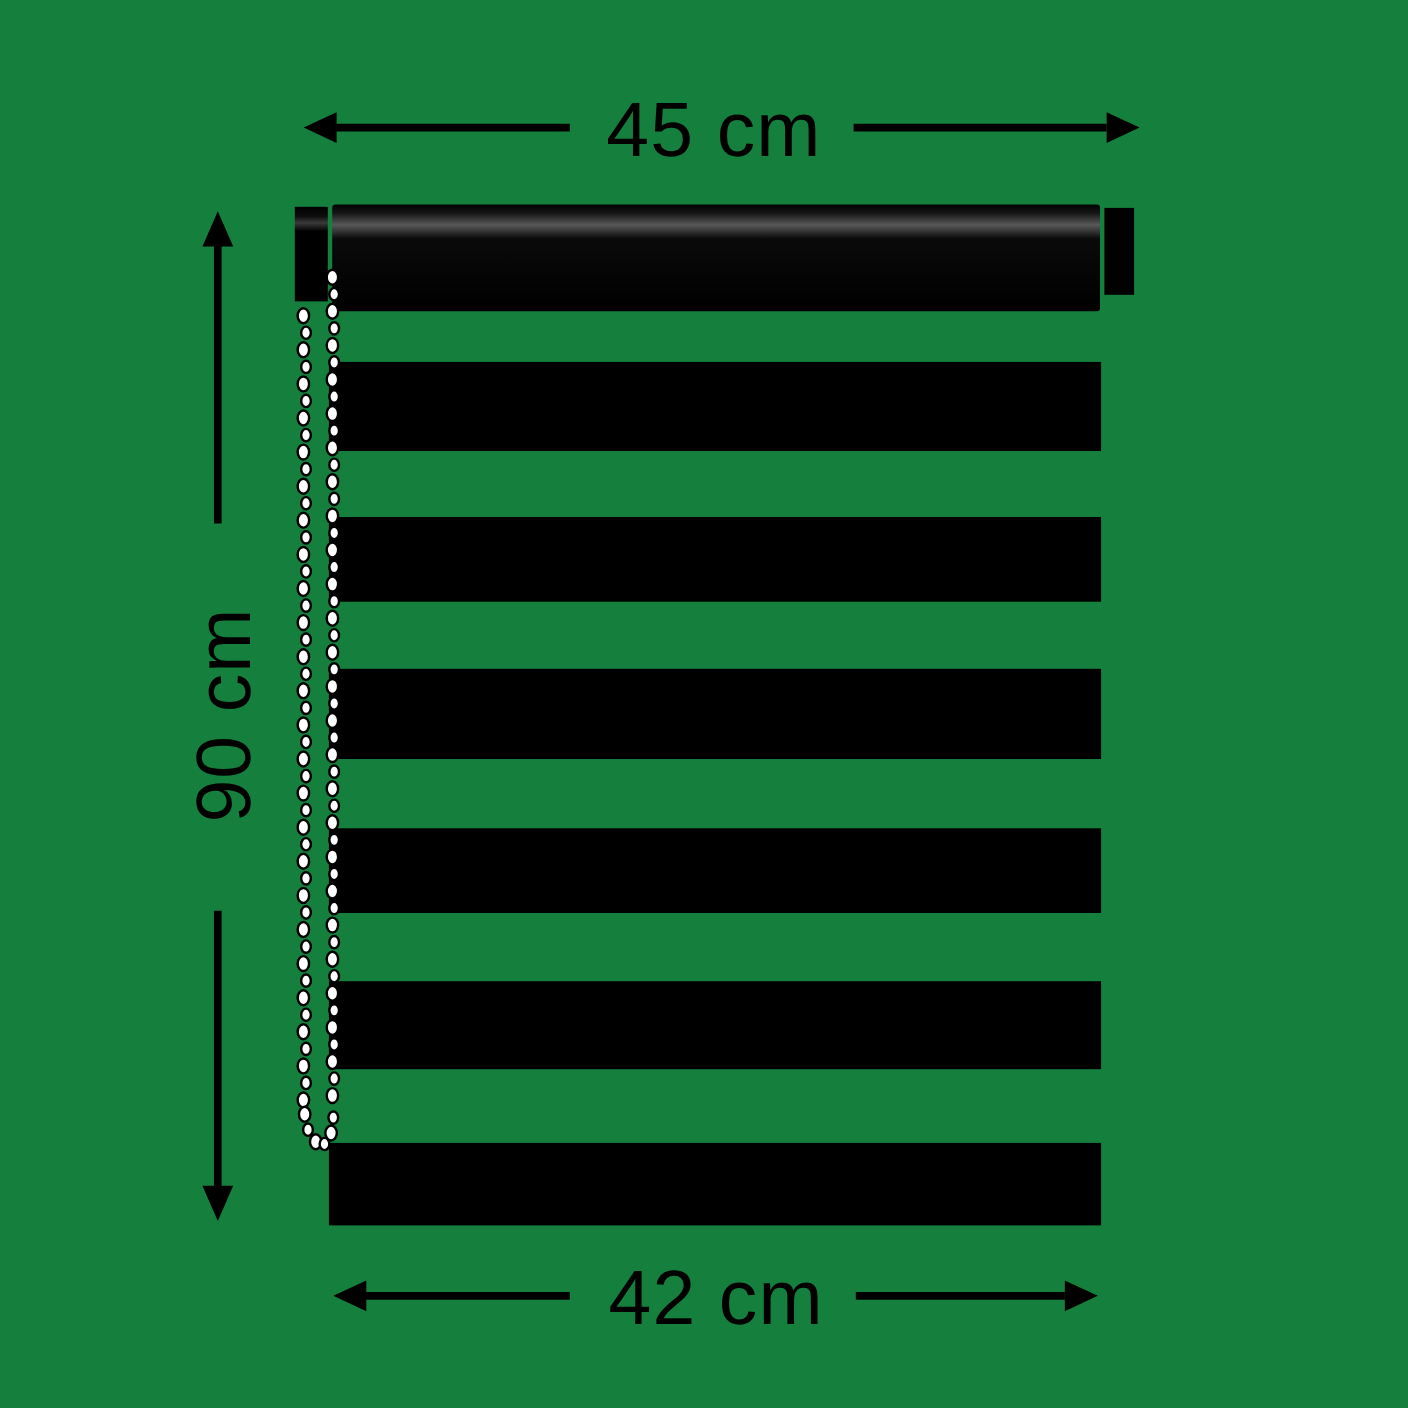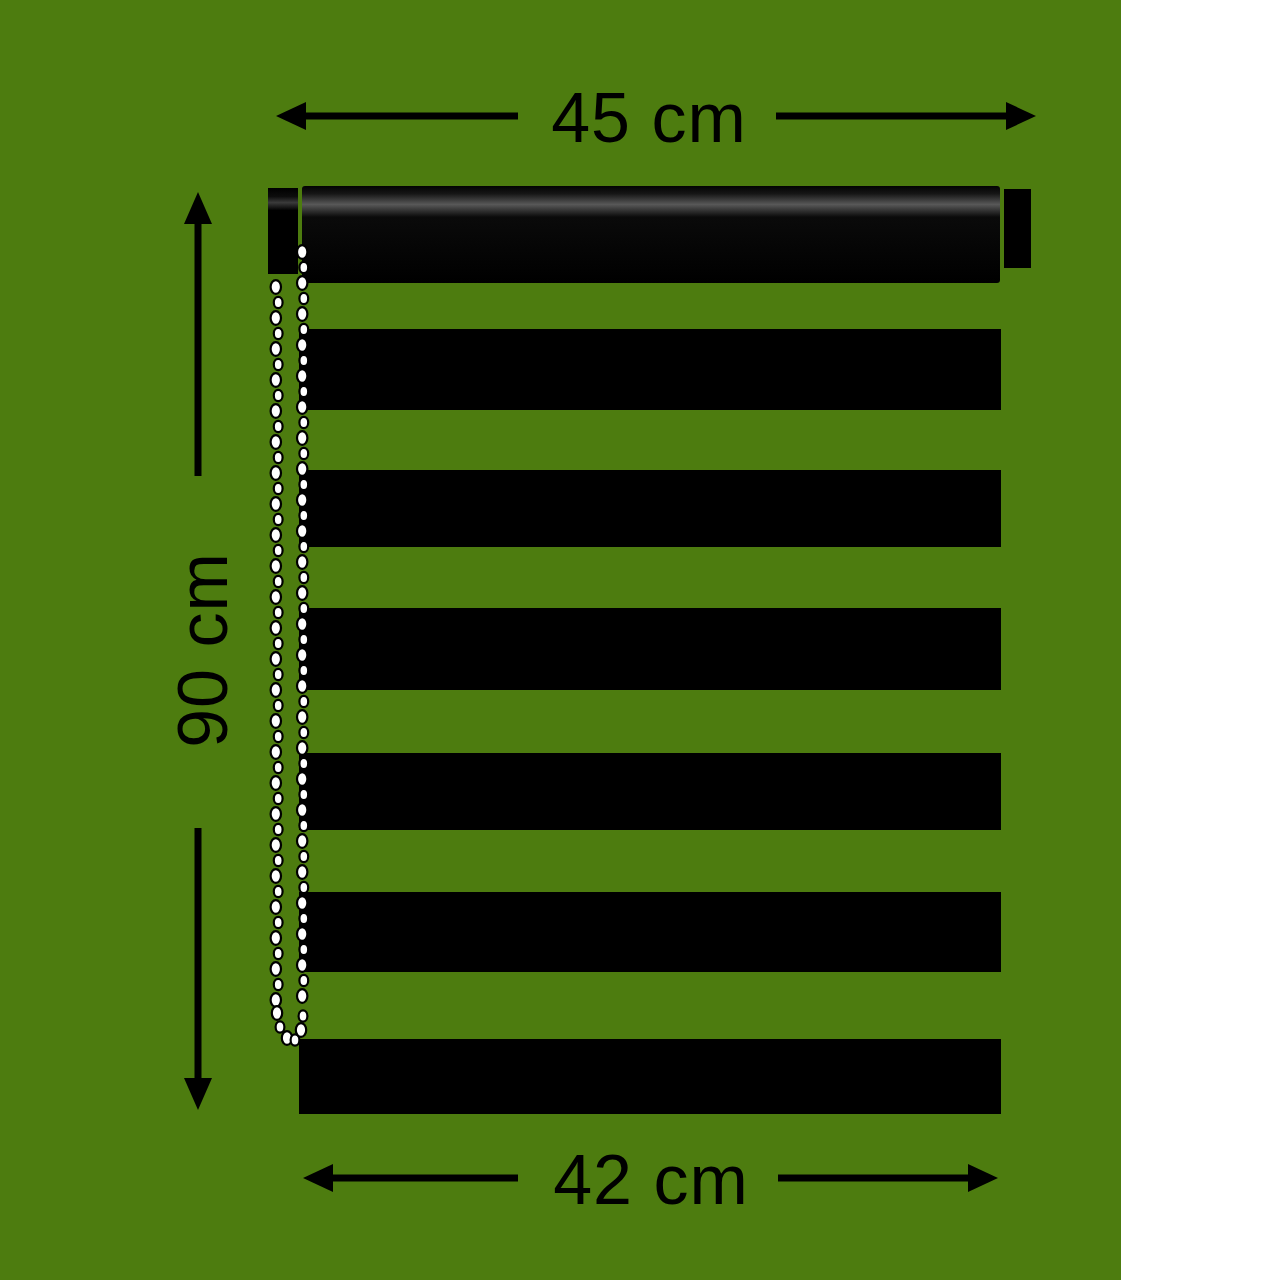--- a/index.html
+++ b/index.html
@@ -2,23 +2,23 @@
 <html><head>
 <meta charset="utf-8">
 <style>
   html, body {
     margin: 0;
     padding: 0;
     background: #ffffff;
   }
   .stage {
     position: relative;
-    width: 1121px;
+    width: 1280px;
     height: 1280px;
-    background: #4d7c0f;
+    background: #15803d;
     overflow: hidden;
     font-family: "Liberation Sans", sans-serif;
   }
   svg { display: block; }
   .dim-line {
     stroke: #000000;
     stroke-width: 7;
     fill: none;
   }
   .dim-head { fill: #000000; stroke: none; }

